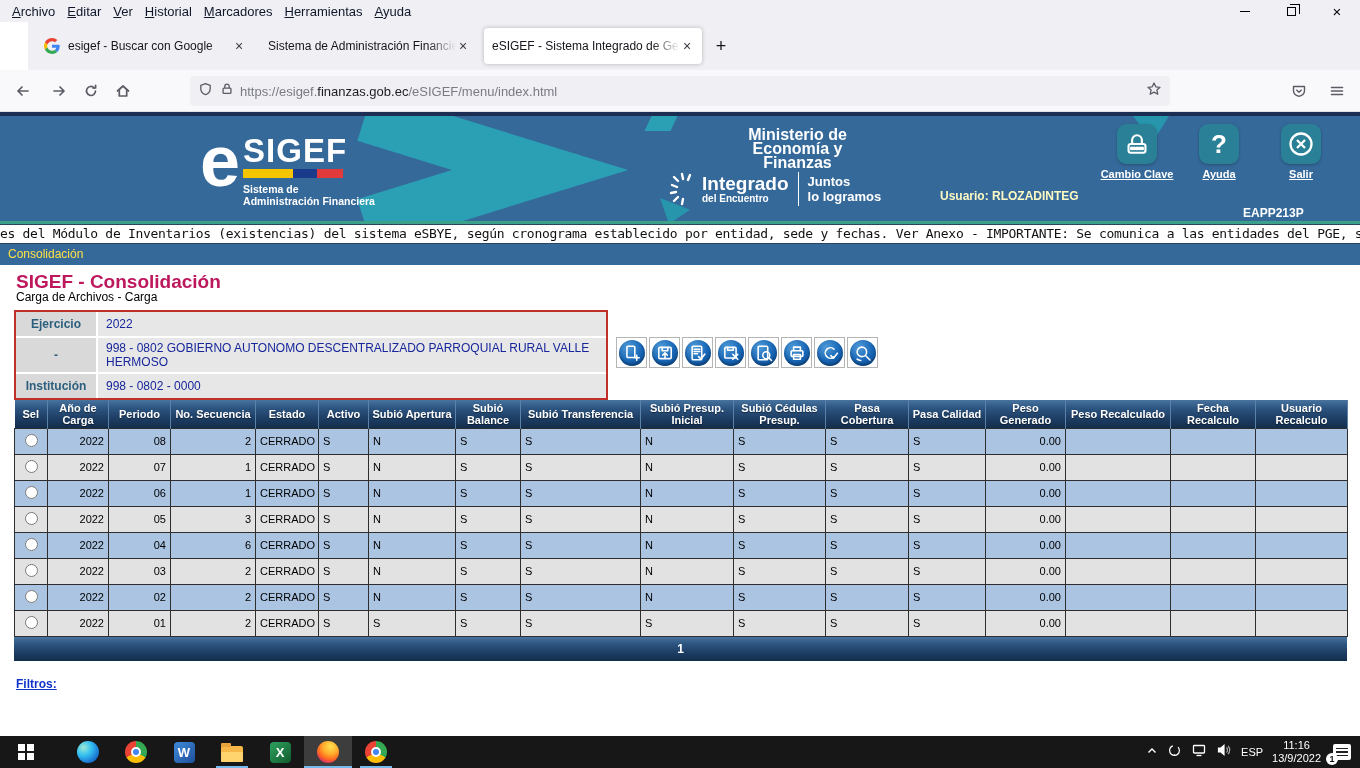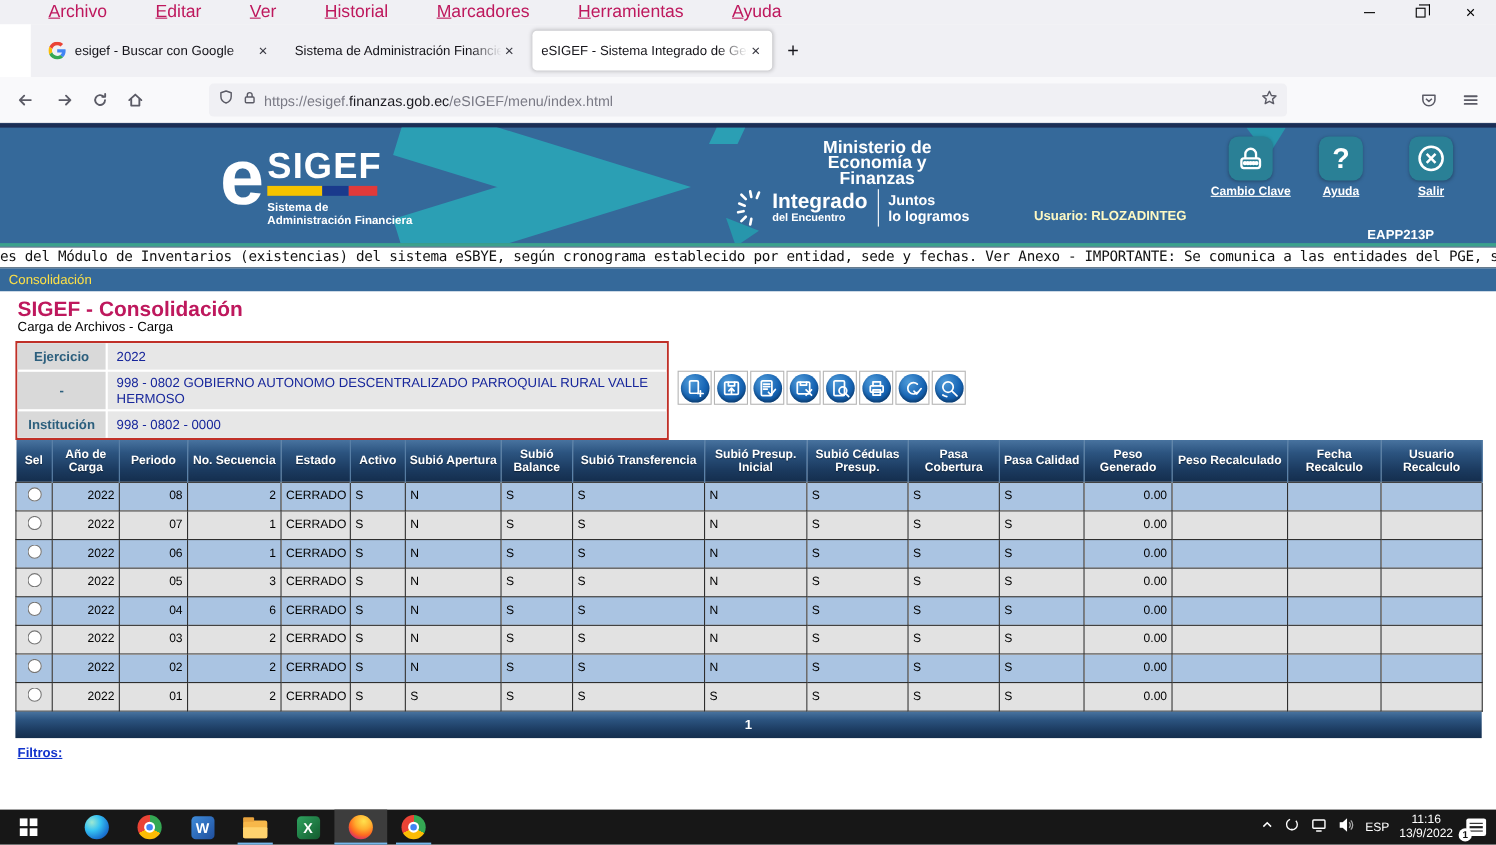--- a/index.html
+++ b/index.html
@@ -1,21 +1,21 @@
 <!DOCTYPE html>
 <html><head>
 <meta charset="utf-8">
 <style>
   * { box-sizing: border-box; margin: 0; padding: 0; }
   html,body { width:1360px; height:768px; overflow:hidden; }
   body { font-family:"Liberation Sans", sans-serif; background:#fff; position:relative; }
 
   
   #menubar { height:22px; background:#f0f0f4; display:flex; align-items:center; padding-left:6px; position:relative; }
-  .menu-item { display:inline-block; font-size:16px; color:#be185d; padding:2px 6px;margin-left:32px; }
+  .menu-item { display:inline-block; font-size:13px; color:#0f172a; padding:2px 6px; }
   .menu-item::first-letter { text-decoration:underline; }
   #win-controls { position:absolute; right:0; top:0; height:22px; display:flex; }
   .wc { width:46px; height:22px; display:flex; align-items:center; justify-content:center; color:#000; }
   .wc-min-bar { width:10px; height:1px; background:#000; }
   .wc-restore { width:9px; height:9px; border:1px solid #000; position:relative; background:#f0f0f4; }
   .wc-restore::before { content:""; position:absolute; left:2px; top:-4px; width:9px; height:9px; border:1px solid #000; border-bottom:none; border-left:none; }
   .wc-close { font-size:15px; line-height:1; }
 
   
   #tabbar { height:48px; background:#f0f0f4; display:flex; align-items:center; padding-left:8px;margin-left:28px; }
@@ -78,21 +78,21 @@
   #form-grid { display:grid; grid-template-columns:80px 1fr; gap:2px; background:#fff; }
   .f-label { background:#D9D9D9; color:#2C5F7D; font-size:12px; font-weight:700; display:flex; align-items:center; justify-content:center; min-height:24px; }
   .f-value { background:#E7E7E7; color:#17269B; font-size:12px; display:flex; align-items:center; padding:3px 8px; min-height:24px; }
 
   #esigef-toolbar { position:absolute; left:616px; top:72px; display:flex; }
   .tb-btn { width:31px; height:31px; background:#fff; border:1px solid #b5b5b5; display:flex; align-items:center; justify-content:center; margin-right:2px; padding:0; }
   .tb-circle { width:26px; height:26px; border-radius:50%; background:radial-gradient(circle at 35% 28%, #4e9ad8 0%, #1765b5 55%, #0a4688 100%); box-shadow:inset 0 -2px 3px rgba(0,0,0,.3); display:flex; align-items:center; justify-content:center; }
 
   #grid-wrap { position:absolute; left:14px; top:135px; width:1333px; }
   #data-table { border-collapse:collapse; table-layout:fixed; width:1333px; }
-  #data-table th { background:linear-gradient(180deg,#48739f 0%,#2c5480 30%,#1b3a5f 72%,#142e4d 100%); color:#fff; font-size:11px; font-weight:700; height:38px; padding:1px 2px; border-right:1px solid #5a81a8; text-shadow:0 1px 1px rgba(0,0,0,.45); }
+  #data-table th { background:linear-gradient(180deg,#48739f 0%,#2c5480 30%,#1b3a5f 72%,#142e4d 100%); color:#fff; font-size:11px; font-weight:700; height:28px; padding:1px 2px; border-right:1px solid #5a81a8; text-shadow:0 1px 1px rgba(0,0,0,.45); }
   #data-table td { border:1px solid #2e2e2e; font-size:11px; color:#000; height:26px; padding:0 4px; overflow:hidden; white-space:nowrap; }
   tr.row-odd td { background:#AAC4E2; } tr.row-even td { background:#E2E2E2; }
   td.col-r { text-align:right; padding-right:6px; } td.col-l { text-align:left; } td.col-c { text-align:center; padding:0; }
   #pagination { width:1333px; height:24px; background:linear-gradient(180deg,#48739f 0%,#2c5480 30%,#1b3a5f 72%,#142e4d 100%); color:#fff; font-size:12px; font-weight:700; text-align:center; line-height:24px; }
   #filters-link { position:absolute; left:16px; top:412px; color:#1133CC; font-size:12px; font-weight:700; text-decoration:underline; }
 
   
   #taskbar { height:32px; background:#171717; display:flex; align-items:center; position:relative; }
   .task-slot { width:48px; height:32px; display:flex; align-items:center; justify-content:center; position:relative; }
   .task-slot.active { background:#3d3d3d; }

